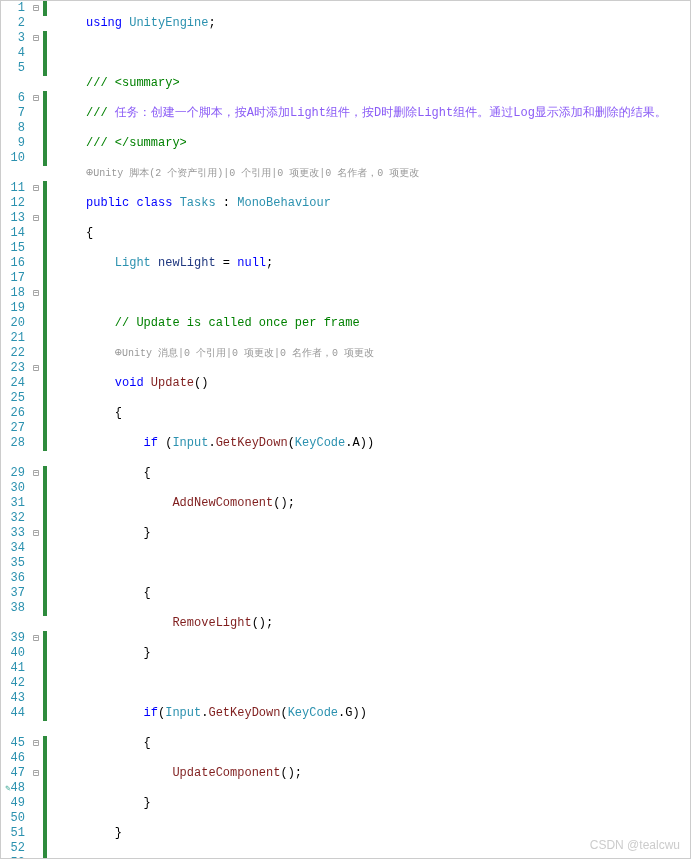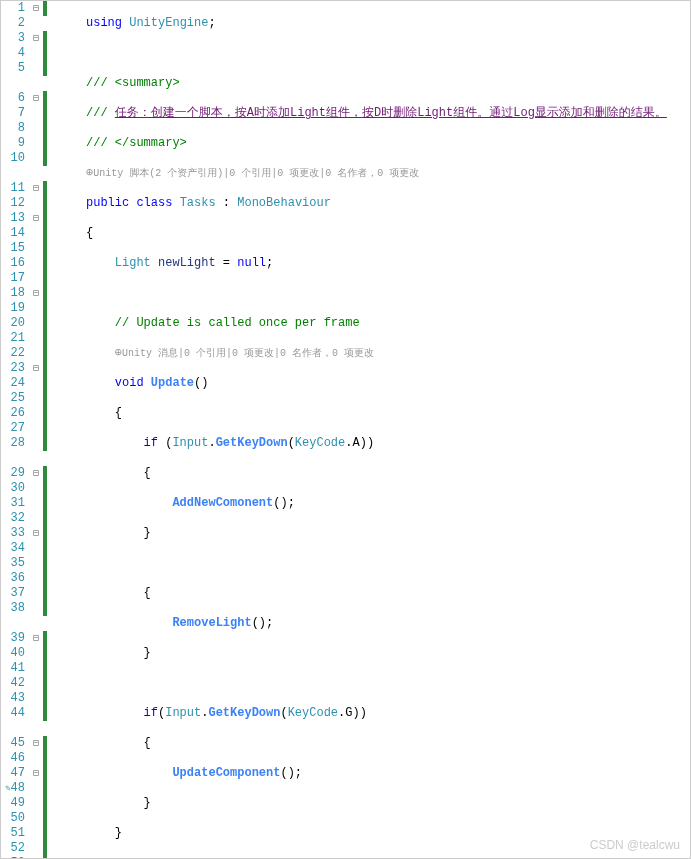--- a/index.html
+++ b/index.html
@@ -41,22 +41,22 @@
       flex: 1;
       white-space: pre;
       line-height: 15px;
       overflow: hidden;
       padding-left: 39px;
     }
     .code > div { height: 15px; }
     .kw { color: #0000ff; }
     .ty { color: #2b91af; }
     .cmt { color: #008000; }
-    .cmt-task { color: #701a75; text-decoration: underline; }
-    .mth { color: #3b82f6; font-weight: bold; }
+    .cmt-task { color: #8b5cf6; }
+    .mth { color: #7f1d1d; }
     .var { color: #1f377f; }
     .codelens { color: #999; font-size: 10px; }
     .codelens-sym { color: #999; }
     .watermark {
       position: absolute;
       bottom: 6px;
       right: 10px;
       color: #ccc;
       font-size: 12px;
       font-family: sans-serif;

